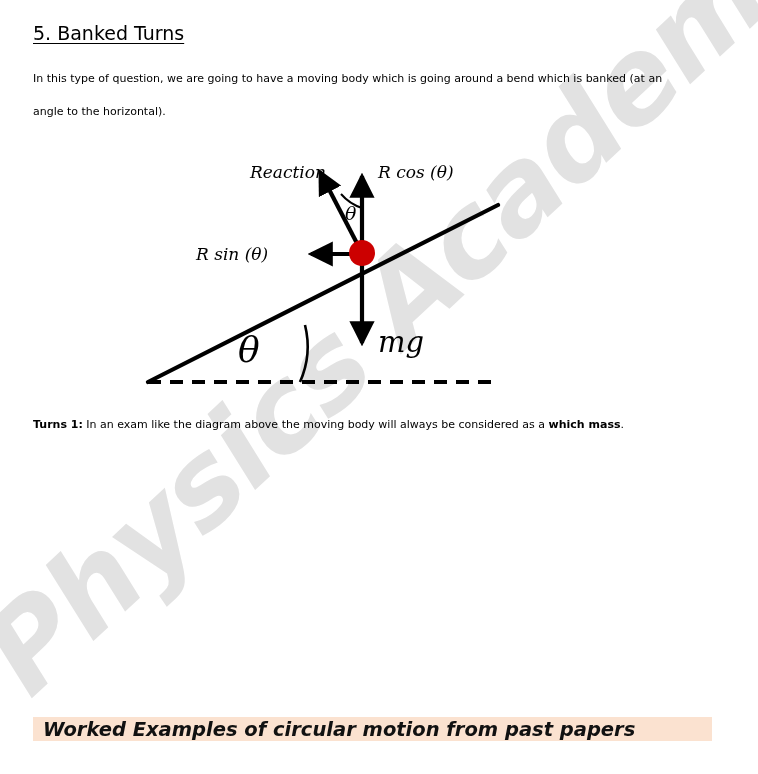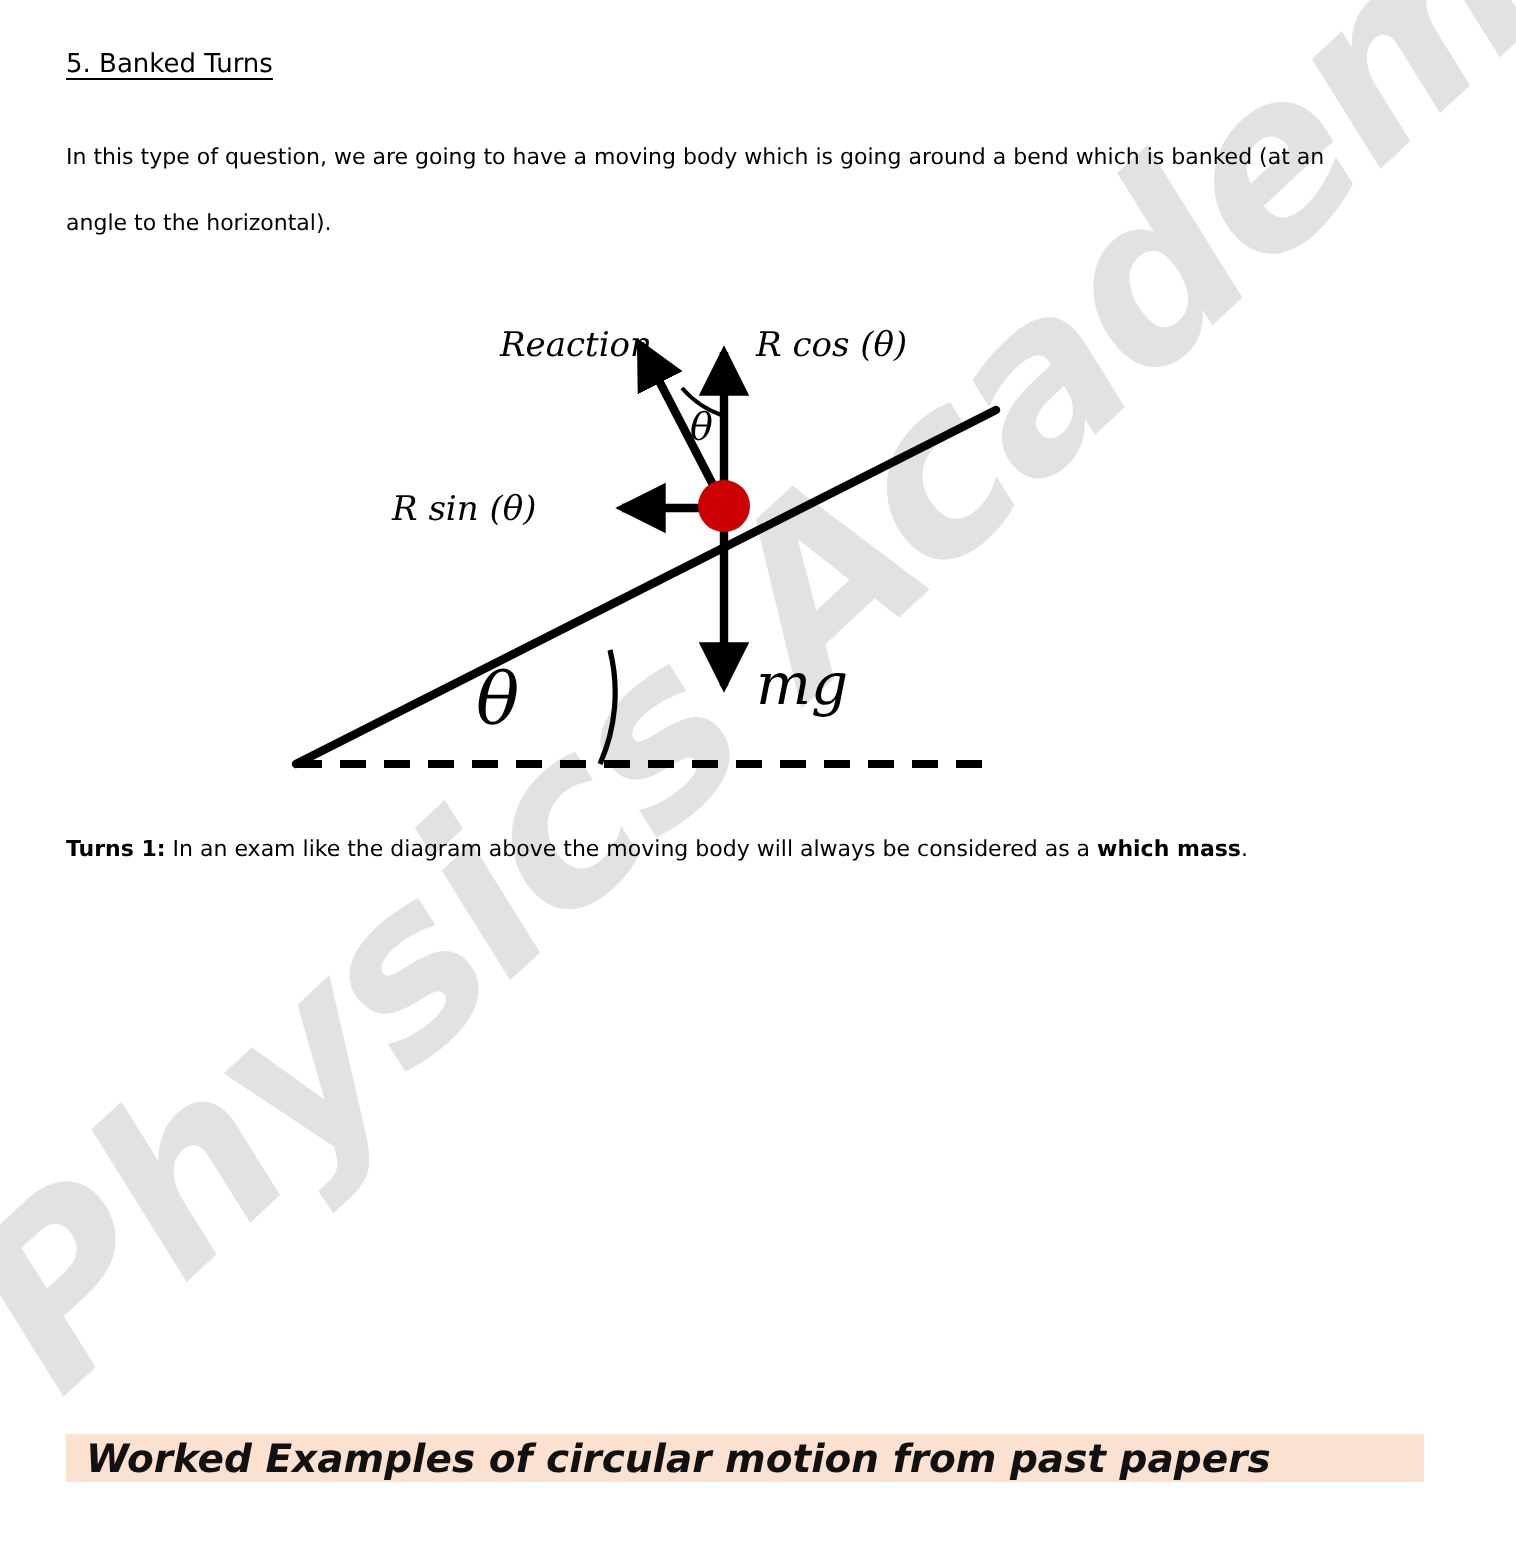--- a/index.html
+++ b/index.html
@@ -40,21 +40,21 @@
     position: relative;
     z-index: 2;
     width: 758px;
     height: 774px;
   }
 
   .heading {
     position: absolute;
     left: 33px;
     top: 22px;
-    font-size: 13px;
+    font-size: 19px;
     line-height: 22px;
     text-decoration: underline;
     text-underline-offset: 3px;
     white-space: nowrap;
   }
 
   .para {
     position: absolute;
     left: 33px;
     font-size: 11px;

